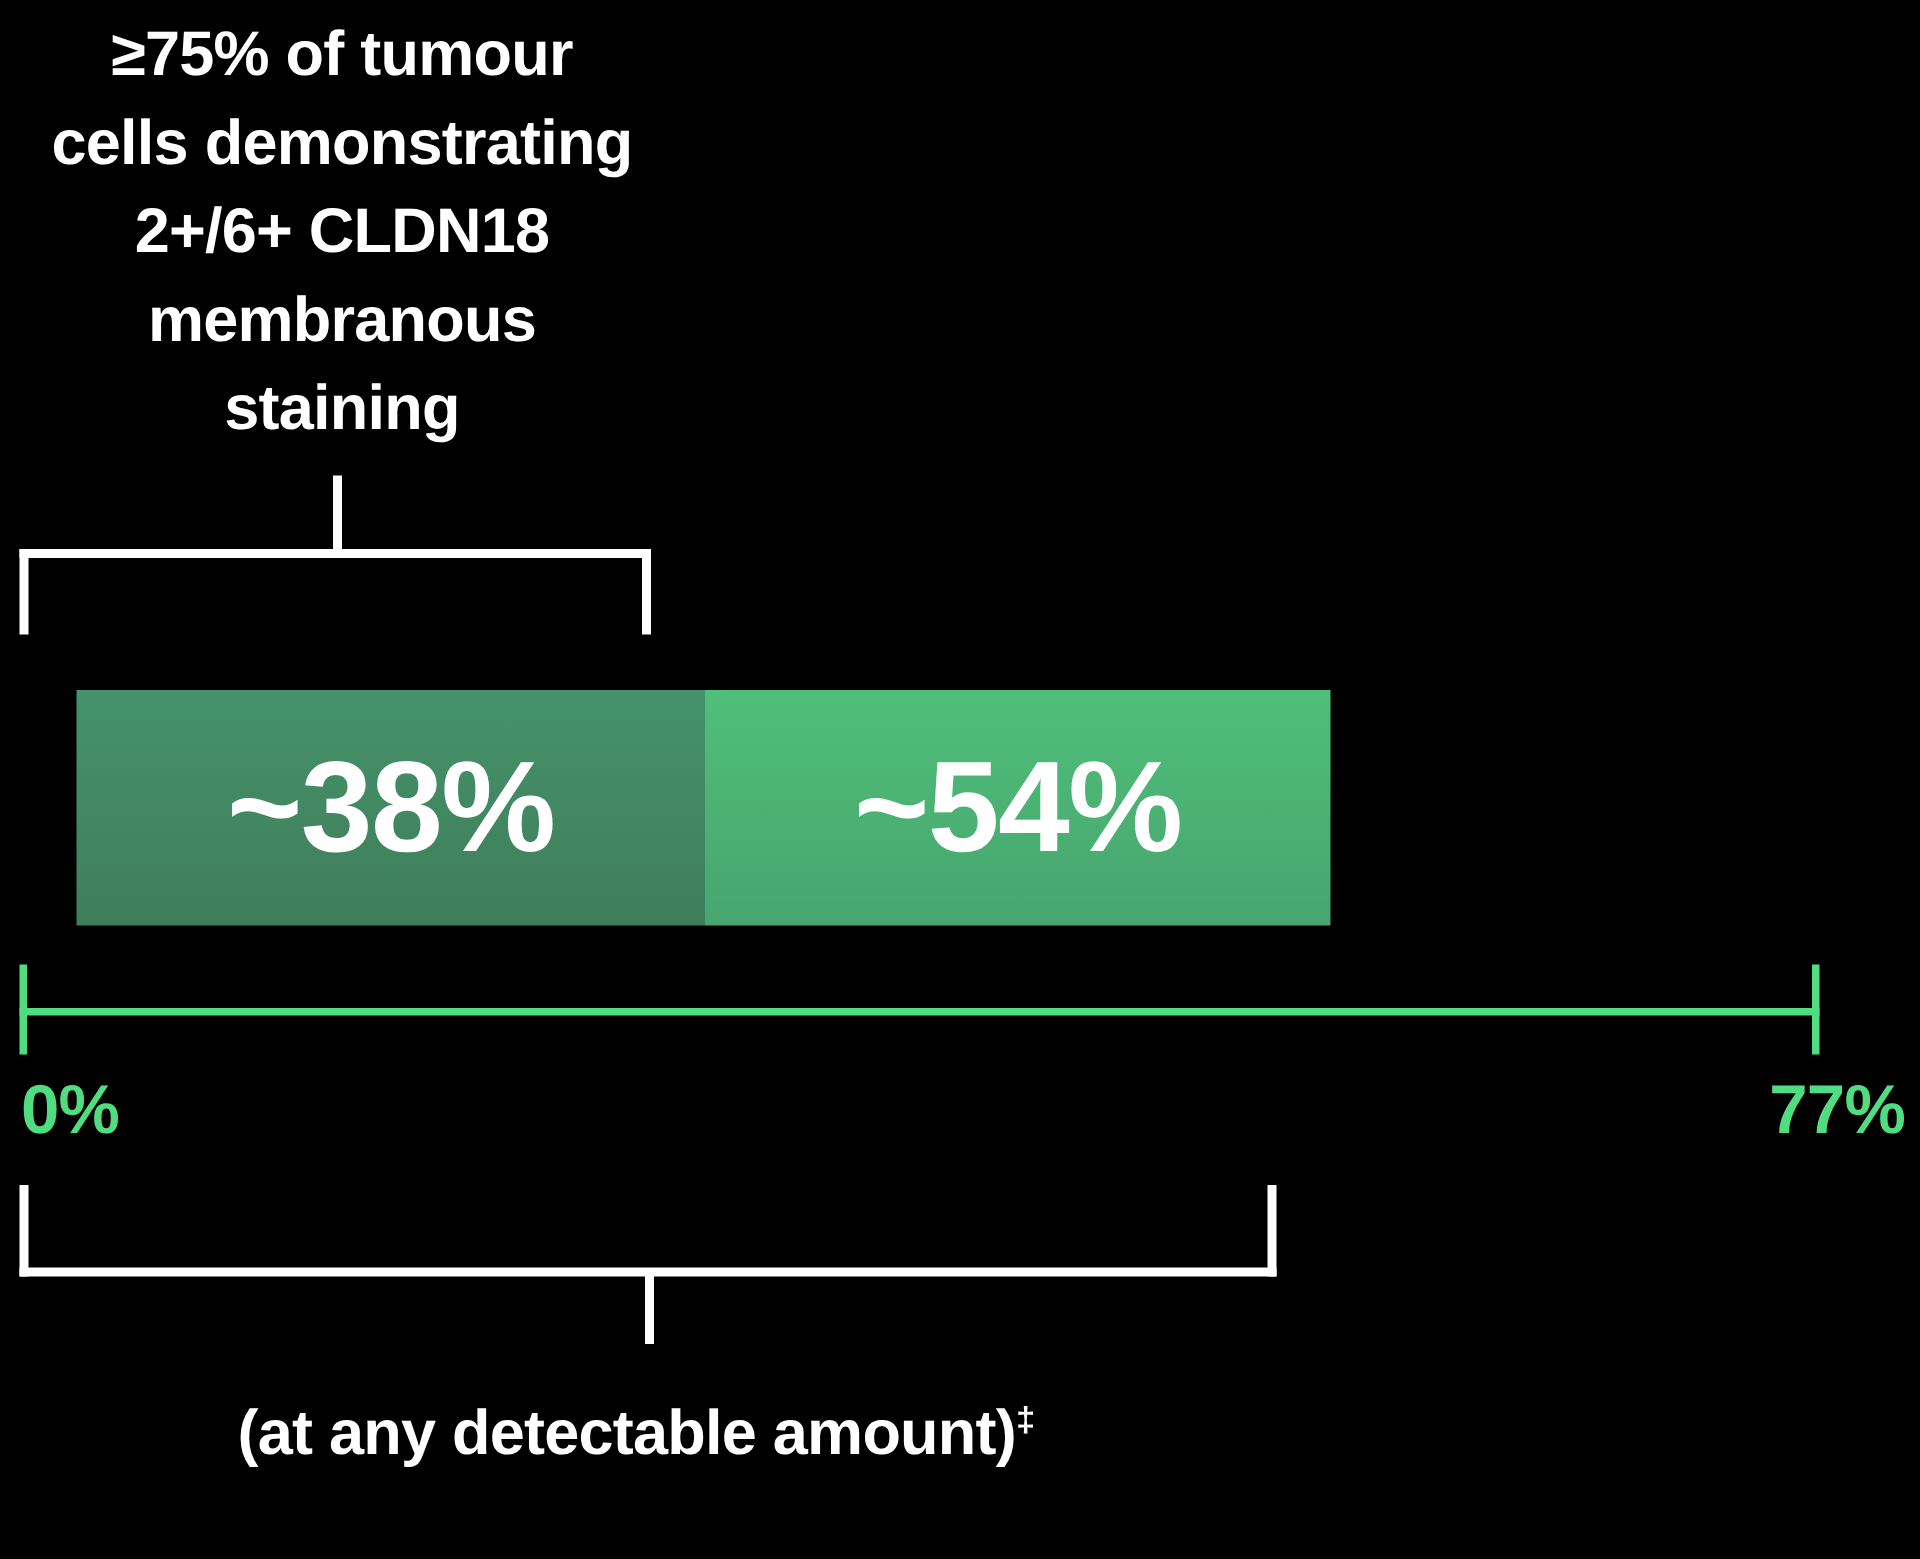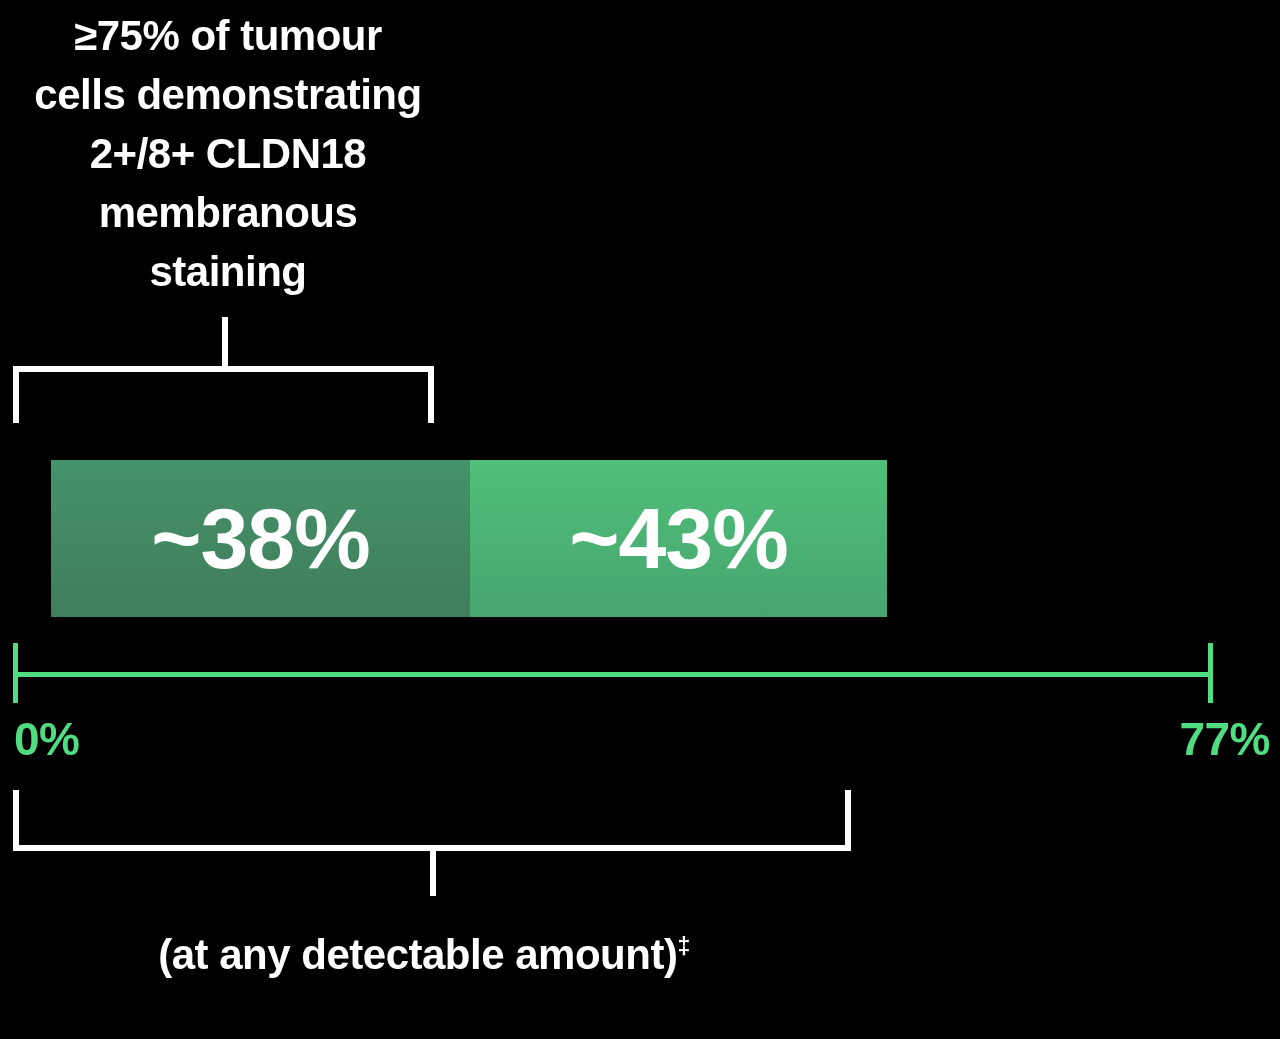--- a/index.html
+++ b/index.html
@@ -98,33 +98,33 @@
     line-height: 0;
   }
 </style>
 </head>
 <body>
 
 <div class="canvas">
 
   <div class="top-label">≥75% of tumour
 cells demonstrating
-2+/8+ CLDN18
+2+/6+ CLDN18
 membranous
 staining</div>
 
   <div class="stem stem-top"></div>
   <div class="bracket bracket-top"></div>
 
   <div class="bar">
     <div class="seg seg-dark">
       <span>~38%</span>
     </div>
     <div class="seg seg-light">
-      <span>~43%</span>
+      <span>~54%</span>
     </div>
   </div>
 
   <div class="axis-line"></div>
   <div class="tick tick-left"></div>
   <div class="tick tick-right"></div>
   <div class="axis-label label-0">0%</div>
   <div class="axis-label label-100">77%</div>
 
   <div class="bracket bracket-bottom"></div>

